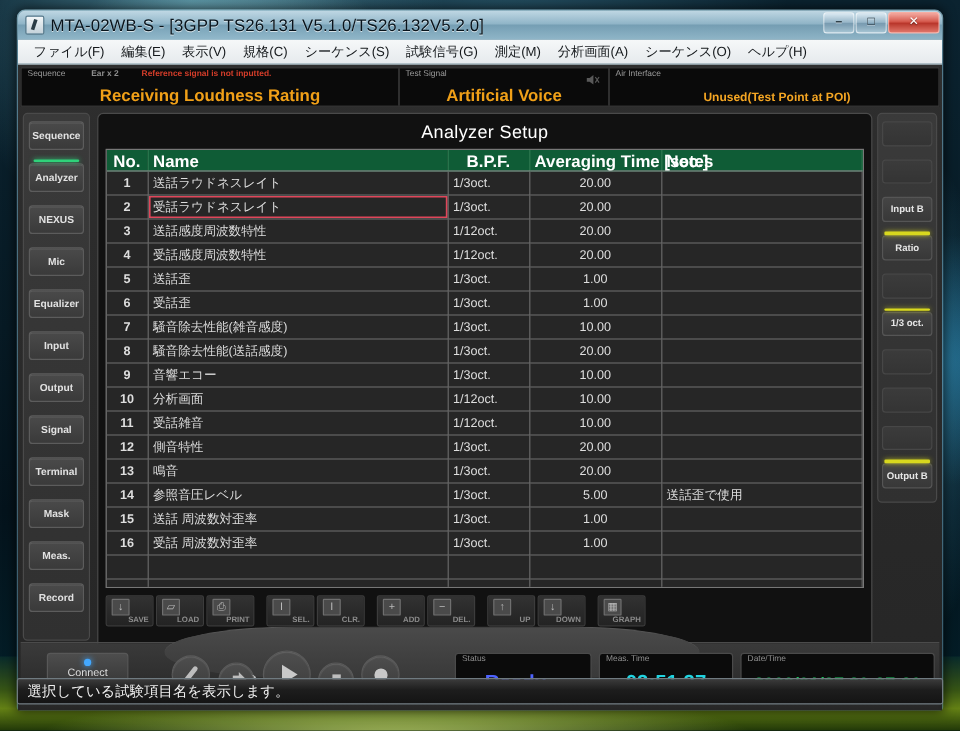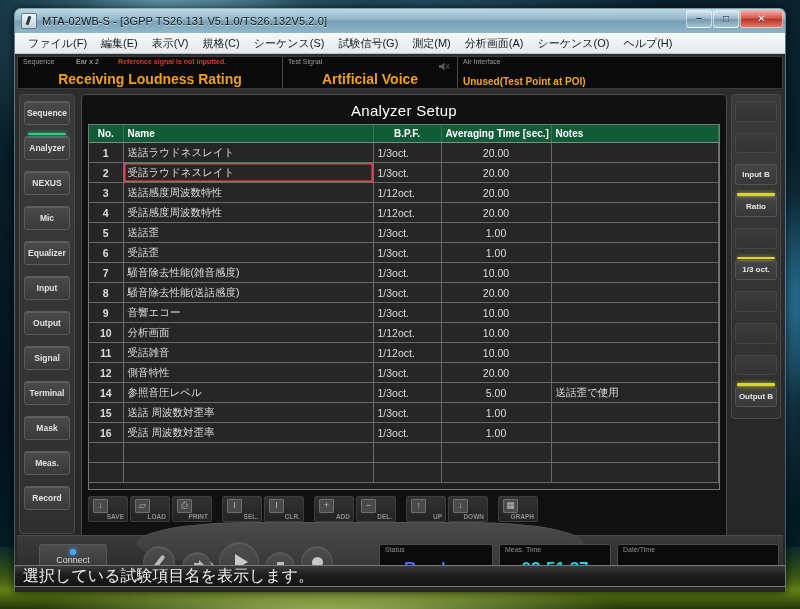--- a/index.html
+++ b/index.html
@@ -49,21 +49,21 @@
   #app-icon{
     width:14px;height:14px;margin:0 5px 0 6px;border-radius:2px;
     background:linear-gradient(180deg,#f2f6f8,#c4d2da);
     border:1px solid #5d7d8e;position:relative;flex:none;
   }
   #app-icon:after{
     content:"";position:absolute;left:5px;top:2px;width:3px;height:9px;
     background:#2a3c46;transform:rotate(18deg);
   }
   #title-text{
-    font-size:11px;color:#08131b;text-shadow:0 1px 0 rgba(255,255,255,.65);
+    font-size:14px;color:#08131b;text-shadow:0 1px 0 rgba(255,255,255,.65);
     white-space:nowrap;letter-spacing:.1px;
   }
   #wincontrols{position:absolute;right:2px;top:1px;display:flex;gap:0;}
   .wbtn{
     width:26px;height:18px;margin-left:1px;
     border:1px solid rgba(255,255,255,.55);
     border-radius:3px;
     background:linear-gradient(180deg,rgba(226,238,246,.85) 0,rgba(150,180,198,.8) 48%,rgba(116,150,172,.85) 52%,rgba(175,202,216,.8) 100%);
     position:relative;box-sizing:border-box;
   }
@@ -106,22 +106,22 @@
     position:absolute;left:5px;top:1px;font-size:7px;color:#9b9b9b;white-space:nowrap;
   }
   .info-sub{
     position:absolute;top:1px;font-size:7px;font-weight:bold;white-space:nowrap;
   }
   .info-val{
     position:absolute;left:0;right:0;bottom:1px;text-align:center;
     font-size:14px;font-weight:bold;color:#f0a018;white-space:nowrap;
   }
   .info-val.small{font-size:10px;text-align:left;left:5px;}
-  .info-val.warm{color:#f5a623;}
-  #ic-seq{width:265px;}
+  .info-val.warm{color:#f5a623;text-align:center;}
+  #ic-seq{width:315px;}
   #ic-term{width:145px;}
   #ic-test{width:175px;}
   #ic-air{flex:1;}
   #speaker-mute{
     position:absolute;right:6px;top:4px;width:13px;height:11px;opacity:.55;
   }
 
   
   #leftrail{
     position:absolute;left:4px;top:40px;width:56px;height:440px;
@@ -171,21 +171,21 @@
     box-sizing:border-box;padding:4px 6px 4px 6px;
   }
   #panel-title{
     text-align:center;color:#fff;font-size:15px;padding:3px 0 5px 0;letter-spacing:.3px;
   }
   #grid-wrap{
     background:#1e1e1e;border:1px solid #777;height:366px;overflow:hidden;box-sizing:border-box;
   }
   table#grid{border-collapse:collapse;width:100%;table-layout:fixed;}
   table#grid th{
-    background:#0f5c36;color:#fff;font-size:10px;font-weight:bold;text-align:left;
+    background:#0f5c36;color:#fff;font-size:14px;font-weight:bold;text-align:left;
     height:17px;padding:0 4px;border-right:1px solid #2d7a52;border-bottom:1px solid #888;
     white-space:nowrap;
   }
   table#grid th.ctr{text-align:center;}
   table#grid td{
     height:19px;font-size:10.5px;color:#dedede;padding:0 4px;
     border-right:1px solid #6a6a6a;border-bottom:1px solid #6a6a6a;
     background:#262626;white-space:nowrap;overflow:hidden;
   }
   td.c-no{text-align:center;font-weight:bold;color:#fff;}
@@ -276,21 +276,21 @@
   #ro-date{left:600px;width:160px;}
   #ro-date .rv{color:#17c95e;font-size:15px;}
 
   
   #osstatus{
     position:absolute;left:14px;bottom:22px;width:772px;height:22px;
     background:linear-gradient(180deg,#3b3b3b 0,#1d1d1d 45%,#141414 100%);
     border:1px solid #6f7a80;border-radius:2px;box-sizing:border-box;
     display:flex;align-items:center;padding-left:8px;
   }
-  #osstatus span{font-size:16px;color:#f0f0f0;text-align:center;}
+  #osstatus span{font-size:12px;color:#f0f0f0;text-align:center;}
 </style>
 </head>
 <body>
 
 <div id="desktop">
   <div id="glow1"></div>
   <div id="glow2"></div>
 </div>
 
 <div id="window">
@@ -522,20 +522,27 @@
                 <td class="c-notes"></td>
               </tr>
               <tr class="">
                 <td class="c-no">12</td>
                 <td class="c-name">側音特性</td>
                 <td class="c-bpf">1/3oct.</td>
                 <td class="c-avg">20.00</td>
                 <td class="c-notes"></td>
               </tr>
               <tr class="">
+                <td class="c-no">13</td>
+                <td class="c-name">鳴音</td>
+                <td class="c-bpf">1/3oct.</td>
+                <td class="c-avg">20.00</td>
+                <td class="c-notes"></td>
+              </tr>
+              <tr class="">
                 <td class="c-no">14</td>
                 <td class="c-name">参照音圧レベル</td>
                 <td class="c-bpf">1/3oct.</td>
                 <td class="c-avg">5.00</td>
                 <td class="c-notes">送話歪で使用</td>
               </tr>
               <tr class="">
                 <td class="c-no">15</td>
                 <td class="c-name">送話 周波数対歪率</td>
                 <td class="c-bpf">1/3oct.</td>

